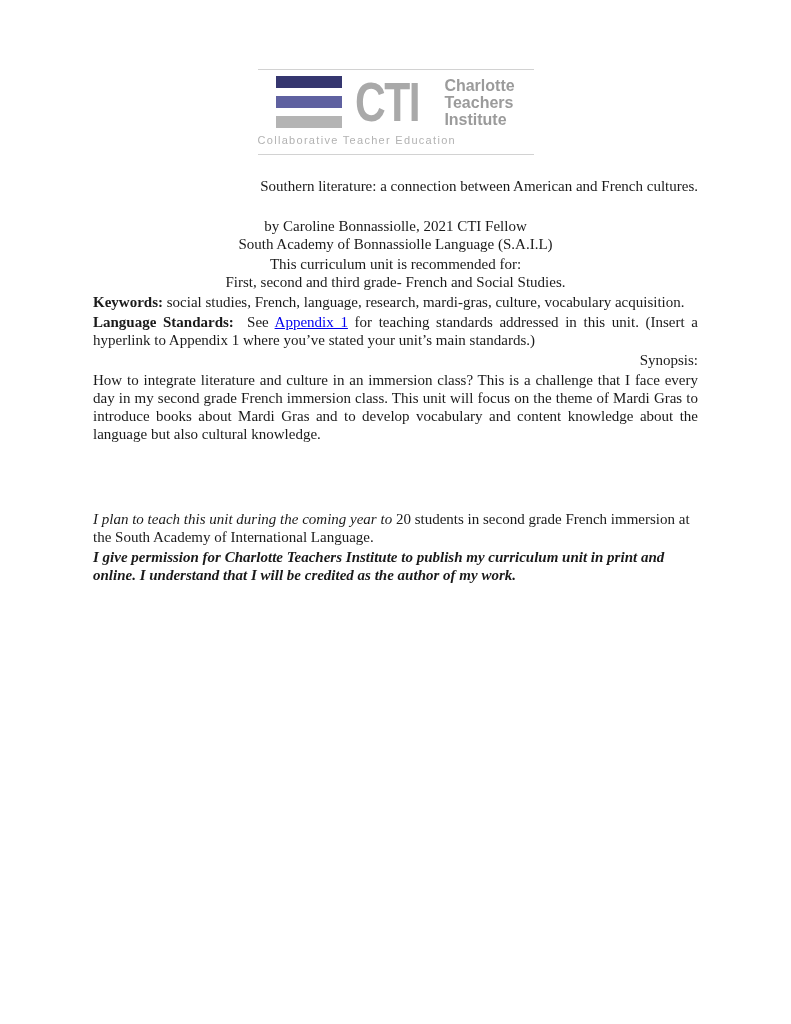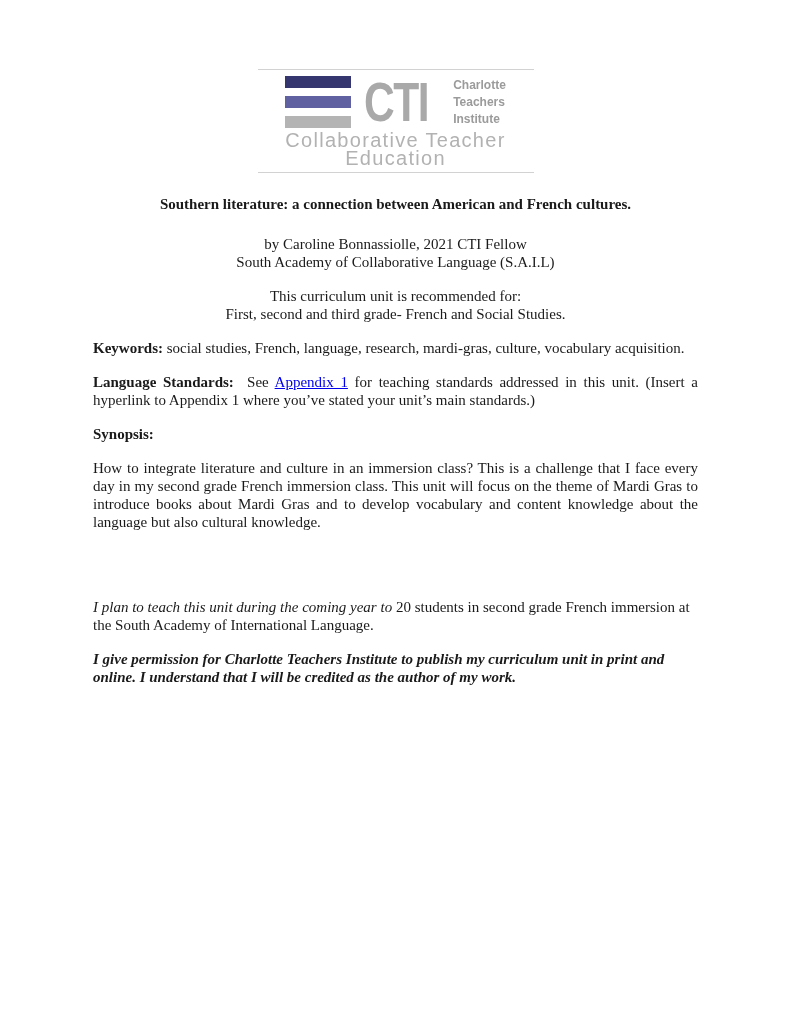--- a/index.html
+++ b/index.html
@@ -60,44 +60,44 @@
     transform-origin: left center;
     white-space: nowrap;
   }
   .names {
     display: flex;
     flex-direction: column;
     justify-content: center;
     margin-left: 5px;
   }
   .names div {
-    font-size: 12px;
+    font-size: 16px;
     line-height: 17px;
     font-weight: bold;
     color: var(--logo_name, #9B9B9B);
   }
   .tagline {
-    text-align: center;
-    font-size: 20px;
+    text-align: left;
+    font-size: 11px;
     line-height: 18px;
     color: var(--tagline, #B2B2B2);
     letter-spacing: 1.3px;
     padding: 2px 0 5px 0;
   }
   
   .content {
     width: 605px;
     margin: 0 auto;
   }
   p { margin: 0; }
   .center  { text-align: center; }
   .justify { text-align: justify; }
-  .bold    { font-weight: bold; }
+  .bold    { font-weight: normal; text-align: right; }
   .italic  { font-style: italic; font-weight: bold; }
-  .gap       { margin-top: 16px; }
+  .gap       { margin-top: 2px; }
   .gap-sm    { margin-top: 22px; }
   .gap-title { margin-top: 22px; }
   .gap-big   { margin-top: 67px; }
   a.applink {
     color: var(--link, #0000EE);
     text-decoration: underline;
     cursor: pointer;
   }
 </style>
 </head>
@@ -125,21 +125,21 @@
     <div class="tagline">Collaborative Teacher Education</div>
     <div class="rule"></div>
   </div>
 
   <div class="content">
 
     <p class="center bold gap-title">Southern literature: a connection between American and French cultures.</p>
 
     <p class="center gap-sm">
       <span>by Caroline Bonnassiolle, 2021 CTI Fellow</span><br>
-      <span>South Academy of Collaborative Language (S.A.I.L)</span>
+      <span>South Academy of Bonnassiolle Language (S.A.I.L)</span>
     </p>
 
     <p class="center gap">
       <span>This curriculum unit is recommended for:</span><br>
       <span>First, second and third grade- French and Social Studies.</span>
     </p>
 
     <p class="gap">
       <strong>Keywords:</strong><span> social studies, French, language, research, mardi-gras, culture, vocabulary acquisition.</span>
     </p>

